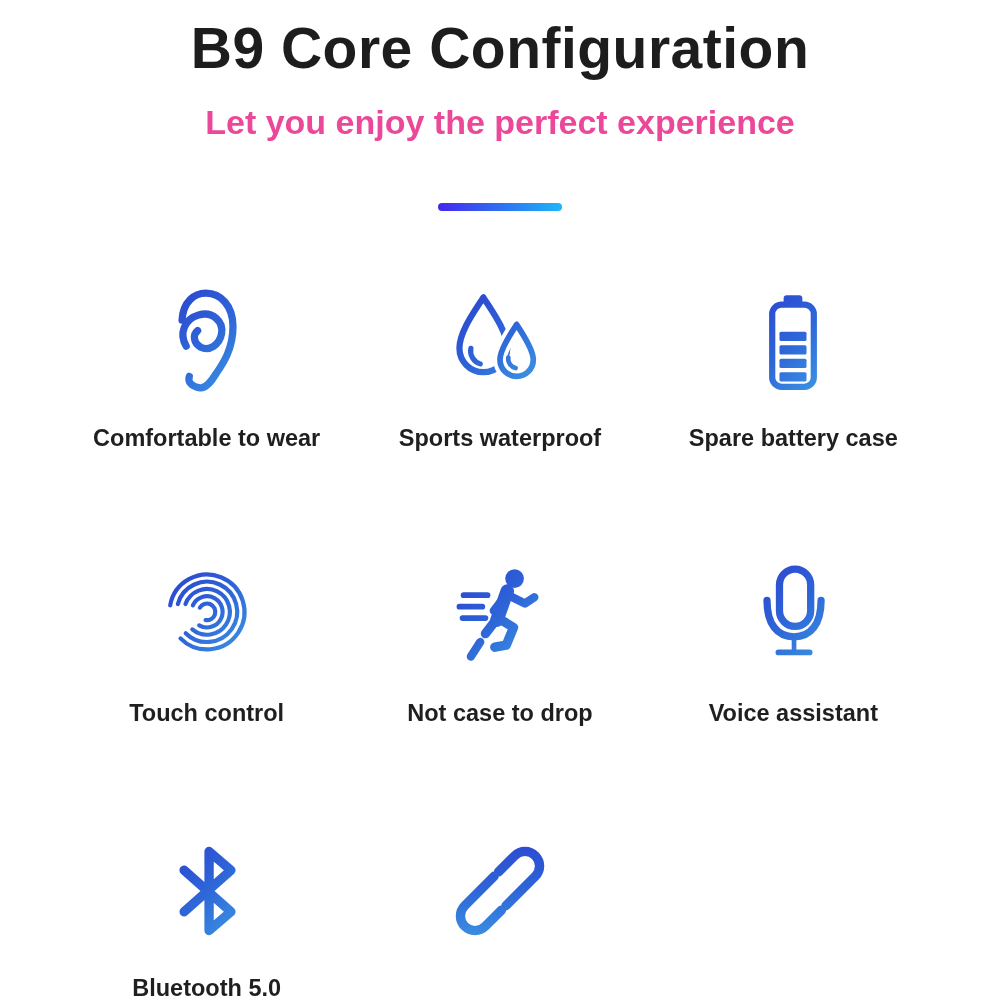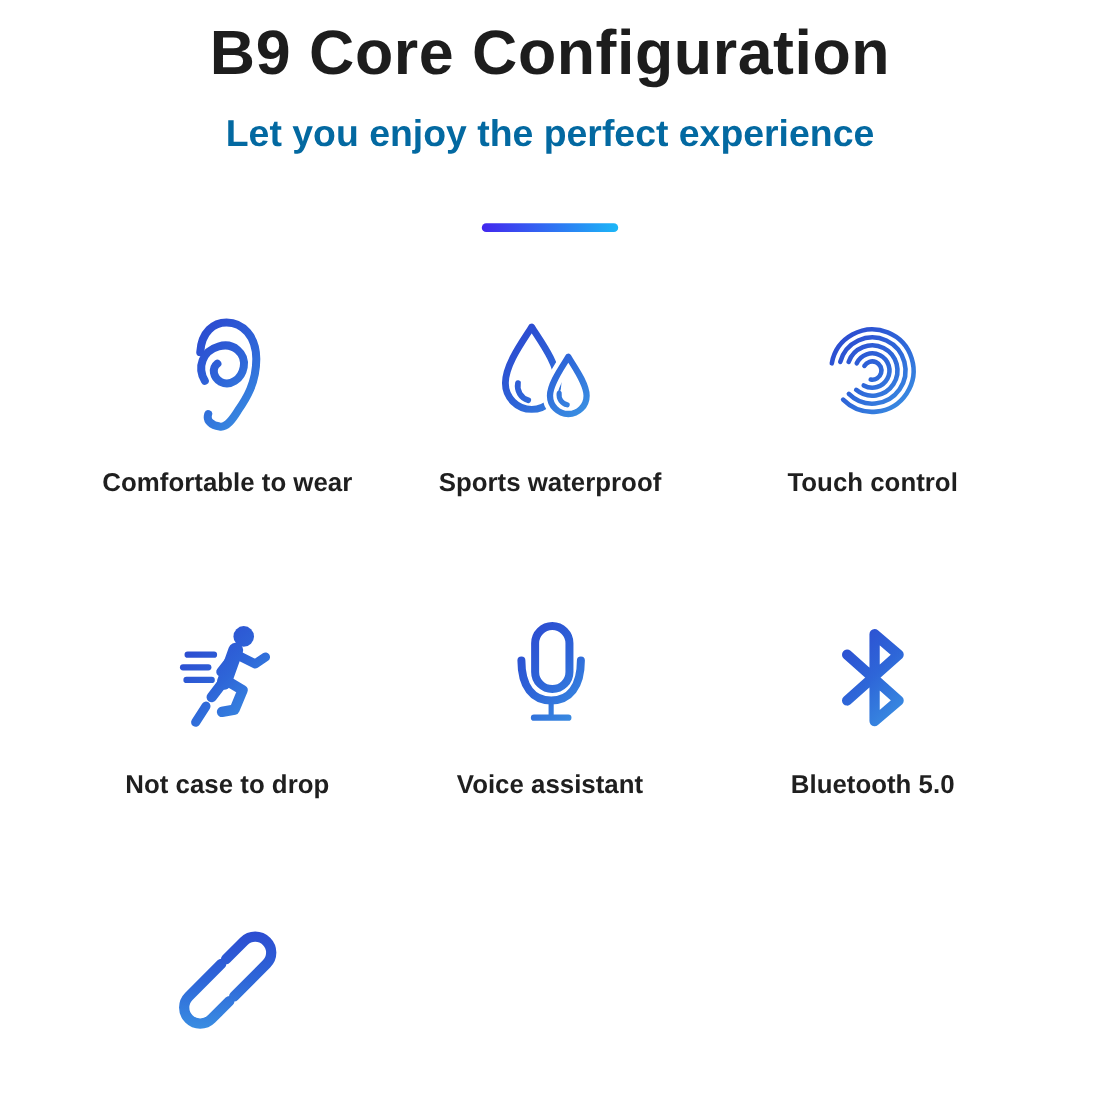--- a/index.html
+++ b/index.html
@@ -153,38 +153,44 @@
       <g id="chain-link-icon">
         <g fill="none" stroke="url(#icongrad)" stroke-width="9" stroke-linecap="round" transform="rotate(45 50 50)">
           <path d="M64,56 L64,16 A14,14 0 0 0 36,16 L36,38"></path>
           <path d="M36,44 L36,84 A14,14 0 0 0 64,84 L64,62"></path>
         </g>
       </g>
     </defs>
   </svg>
 
   <h1 class="title" style="color: rgb(29, 29, 29);">B9 Core Configuration</h1>
-  <h2 class="subtitle" style="color: #0369a1;">Let you enjoy the perfect experience</h2>
+  <h2 class="subtitle" style="color: #ec4899;">Let you enjoy the perfect experience</h2>
   <div class="divider" style="background: linear-gradient(90deg, rgb(67, 39, 238), rgb(28, 183, 247));"></div>
 
   <div class="grid">
     <div class="cell">
       <svg class="icon" viewBox="0 0 100 100">
           <use href="#ear-icon"></use>
         </svg>
       <div class="label">Comfortable to wear</div>
     </div>
 
     <div class="cell">
       <svg class="icon" viewBox="0 0 100 100">
           <use href="#waterdrops-icon"></use>
         </svg>
       <div class="label">Sports waterproof</div>
     </div>
 
+    <div class="cell">
+      <svg class="icon" viewBox="0 0 100 100">
+          <use href="#battery-icon"></use>
+        </svg>
+      <div class="label">Spare battery case</div>
+    </div>
 
     <div class="cell">
       <svg class="icon" viewBox="0 0 100 100">
           <use href="#fingerprint-icon"></use>
         </svg>
       <div class="label">Touch control</div>
     </div>
 
     <div class="cell">
       <svg class="icon" viewBox="0 0 100 100">

